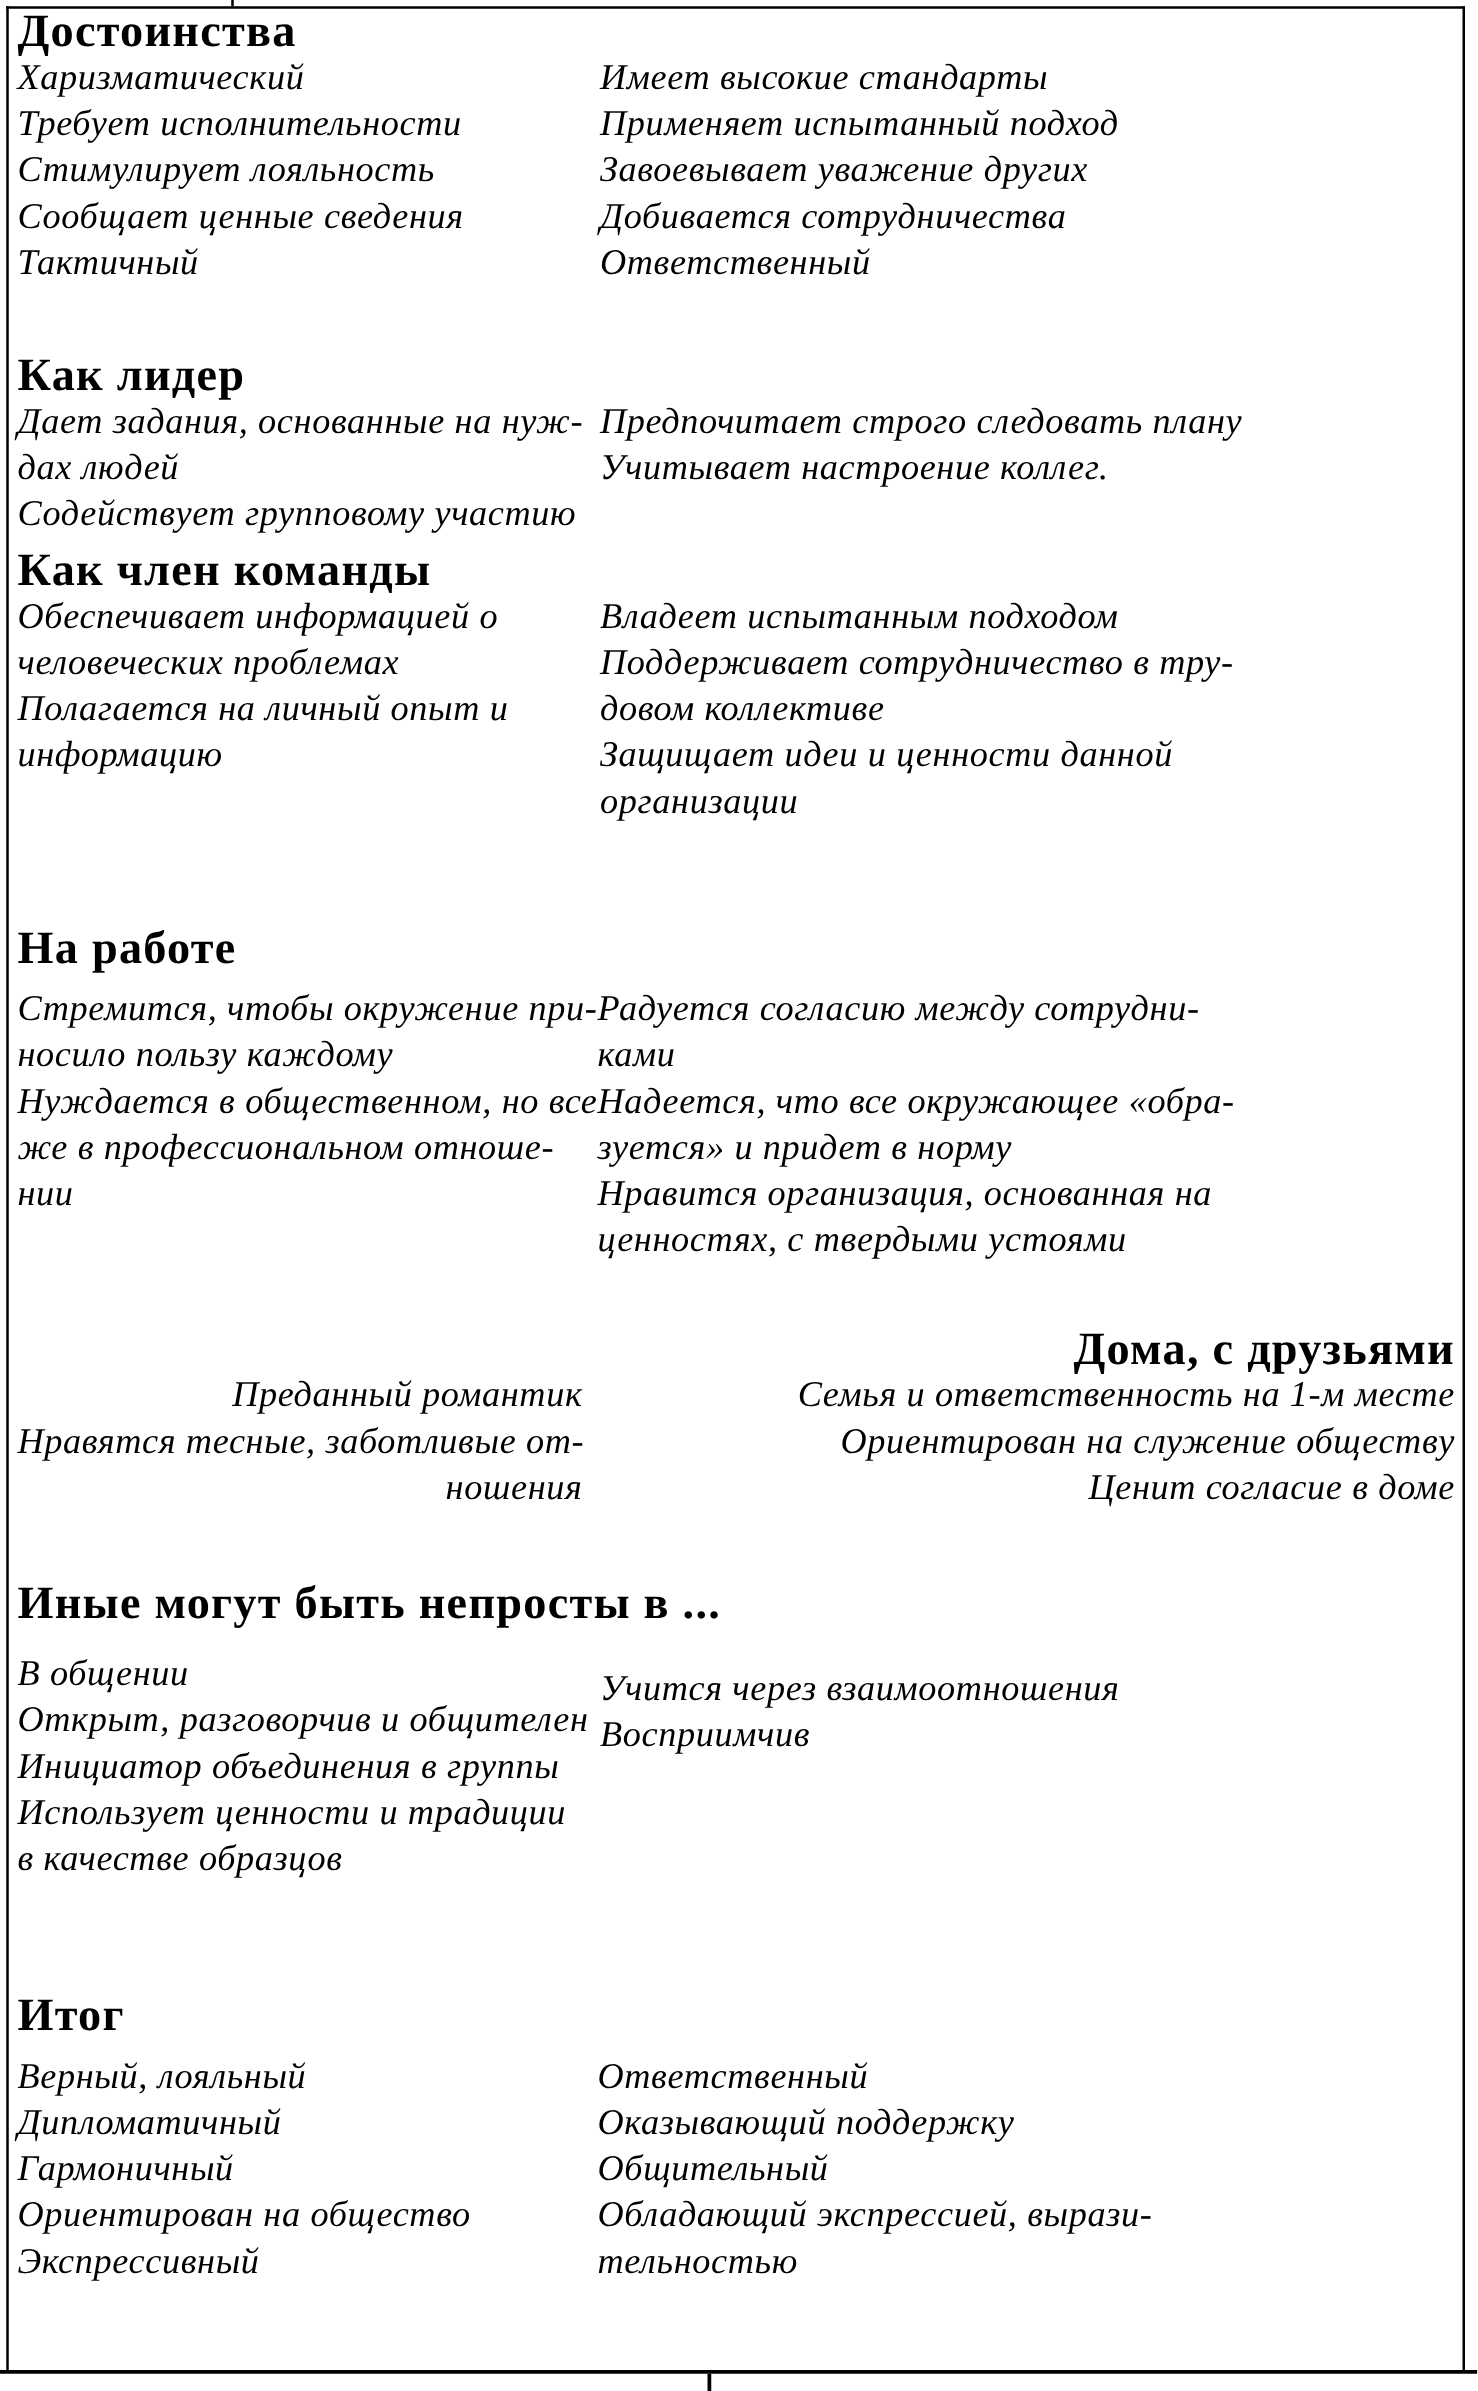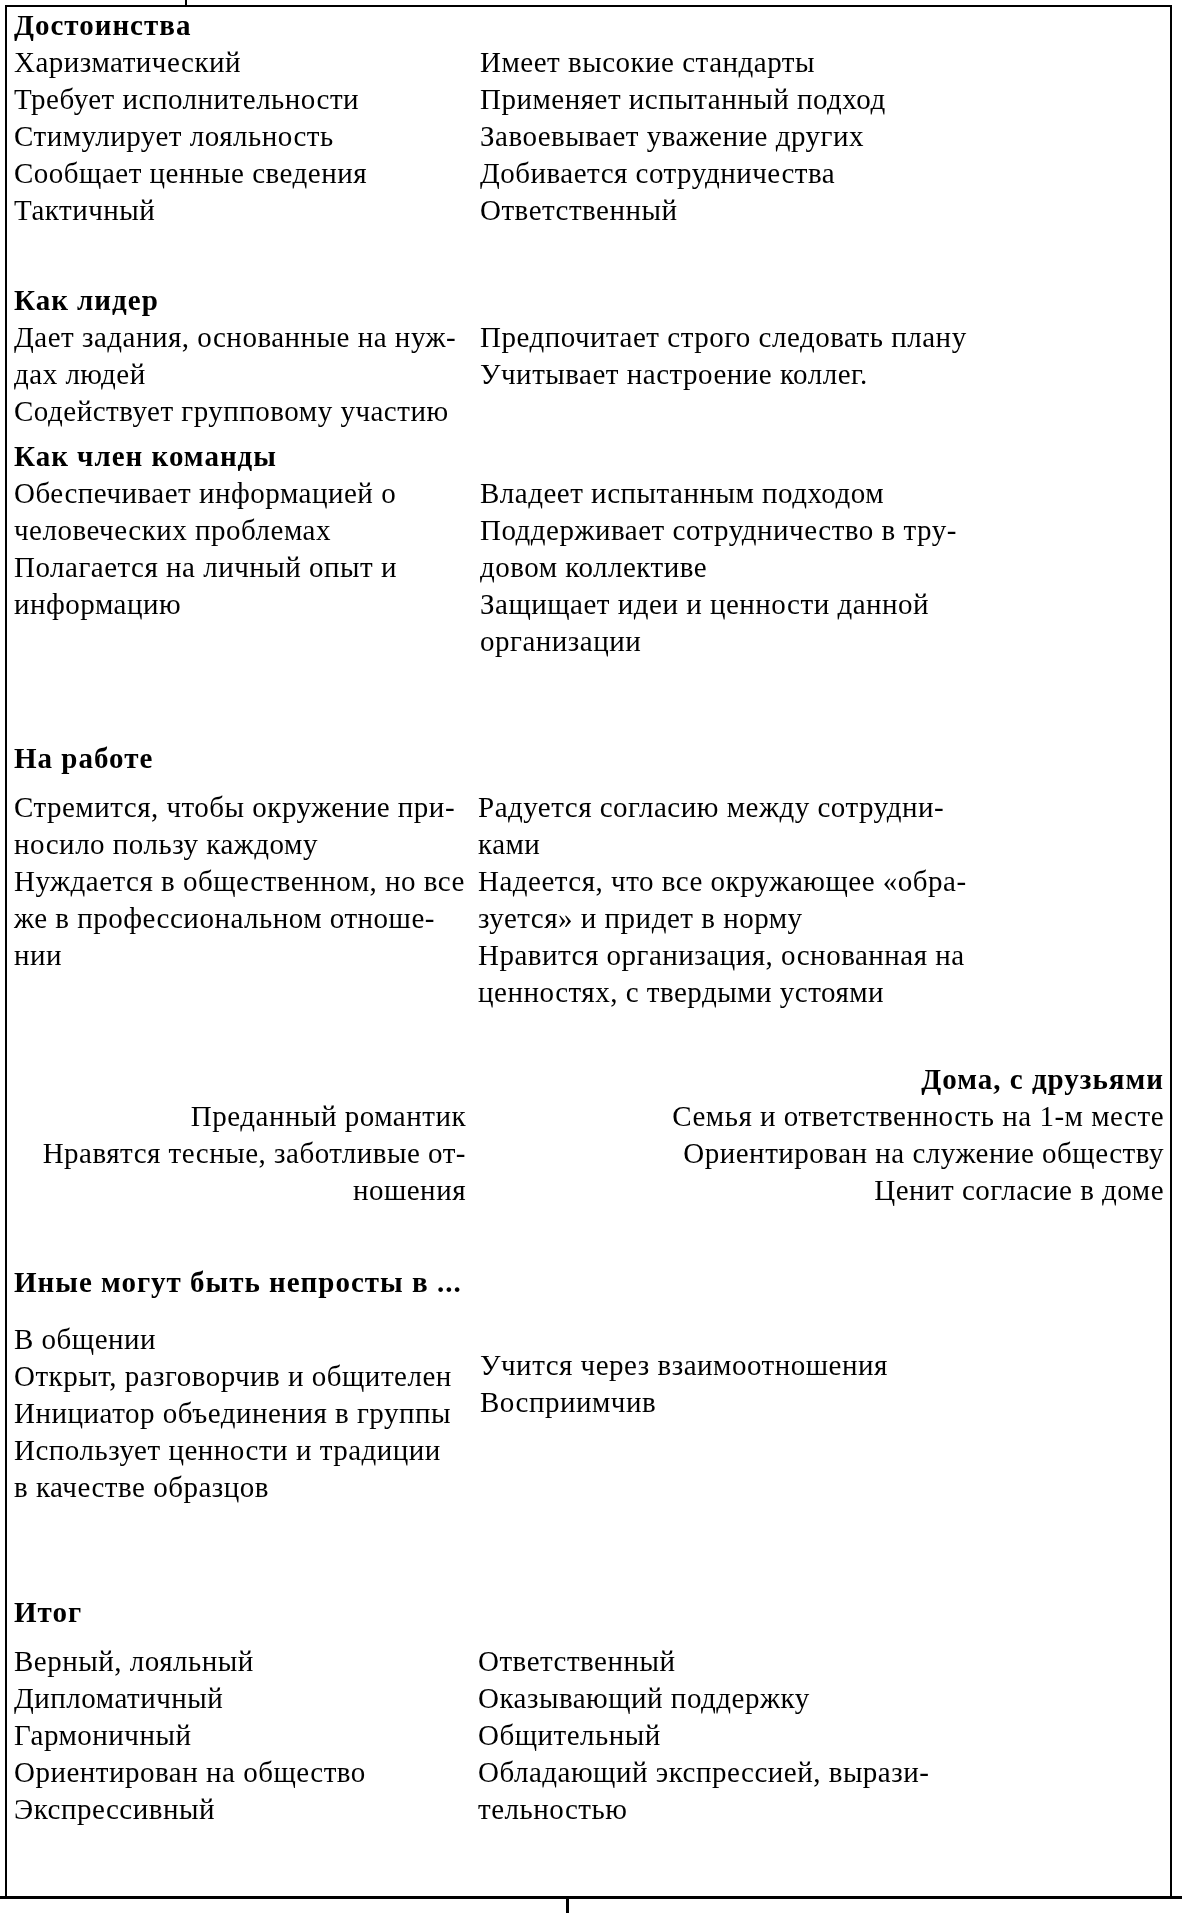--- a/index.html
+++ b/index.html
@@ -47,35 +47,35 @@
     width: 1150px;
   }
   .sec {
     display: grid;
     grid-template-columns: 452px 1fr;
     column-gap: 14px;
   }
   .h {
     grid-column: 1 / -1;
     margin: 0;
-    font-size: 29px;
+    font-size: 37px;
     line-height: 37px;
     font-weight: 700;
     letter-spacing: 1px;
   }
-  .col { min-width: 0; }
+  .col { min-width: 0; font-style: italic; }
   .item { white-space: pre; }
   .s2 { margin-top: 53px; }
   .s3 { margin-top: 8px; }
   .s4 { margin-top: 80px; gap: 12px; }
   .s5 { margin-top: 50px; text-align: right; }
   .s6 { margin-top: 55px; }
   .s7 { margin-top: 88px; gap: 12px; }
   .s6 .h { margin-bottom: 20px; }
-  .s6 .right { margin-top: 26px; }
+  .s6 .right { margin-top: 12px; }
 </style>
 </head>
 <body>
 
 <div class="page">
   <div class="frame"></div>
   <div class="bottom-rule"></div>
   <div class="tick-top"></div>
   <div class="tick-bottom"></div>
 

